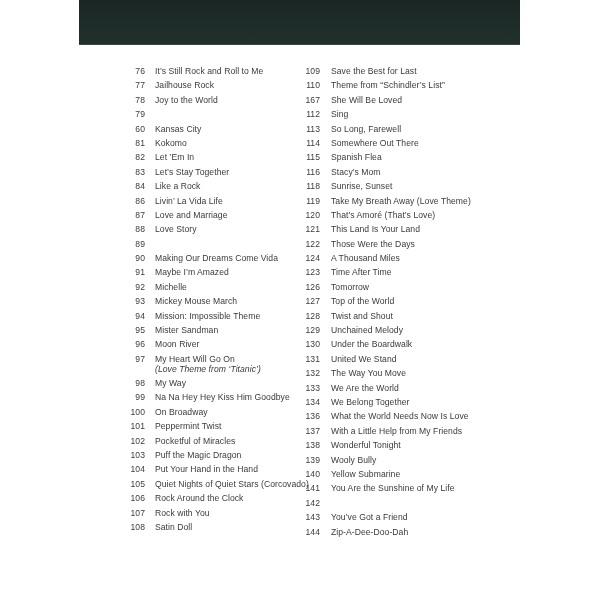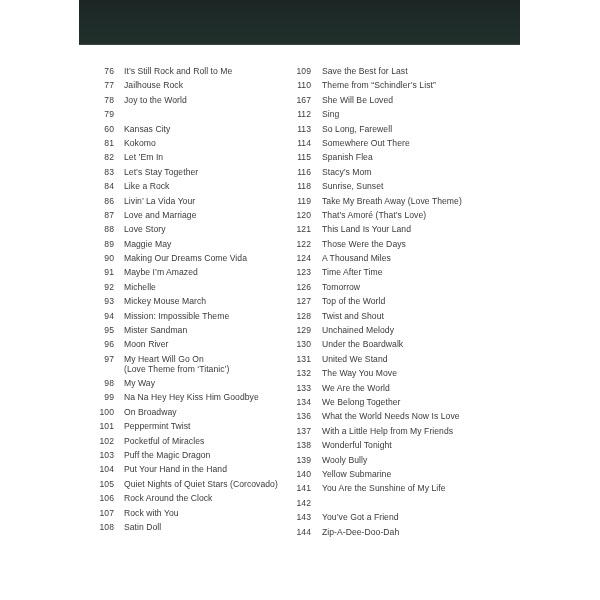--- a/index.html
+++ b/index.html
@@ -21,22 +21,22 @@
       top: 0;
       width: 441px;
       height: 44px;
       background: linear-gradient(180deg, #1c2624 0%, #1f2d2a 60%, #22302c 100%);
       border-bottom: 1px solid #3b4542;
     }
     .column {
       position: absolute;
       top: 66px;
     }
-    .col-left { left: 93px; width: 200px; }
-    .col-right { left: 285px; width: 220px; }
+    .col-left { left: 124px; width: 200px; }
+    .col-right { left: 294px; width: 220px; }
     .entry {
       display: flex;
       align-items: flex-start;
       font-size: 8.6px;
       line-height: 10px;
       min-height: 14.4px;
       letter-spacing: 0.05px;
     }
     .entry.wrap { min-height: 24.2px; justify-content: space-between; }
     .num {
@@ -47,20 +47,21 @@
       color: #3c3c3c;
     }
     .col-right .num { width: 26px; padding-right: 11px; }
     .title {
       flex: 1 1 auto;
       color: #3a3a3a;
       white-space: nowrap;
     }
     .title-line2 {
       display: block;
+      font-style: italic;
     }
   </style>
 </head>
 <body>
 
 <div class="header-band"></div>
 
 <div class="column col-left" id="col-left">
     <div class="entry">
       <span class="num">76</span>
@@ -92,33 +93,32 @@
     <div class="entry">
       <span class="num">83</span>
       <span class="title"><span class="title-line1">Let’s Stay Together</span></span>
     </div>
     <div class="entry">
       <span class="num">84</span>
       <span class="title"><span class="title-line1">Like a Rock</span></span>
     </div>
     <div class="entry">
       <span class="num">86</span>
-      <span class="title"><span class="title-line1">Livin’ La Vida Your</span></span>
+      <span class="title"><span class="title-line1">Livin’ La Vida Life</span></span>
     </div>
     <div class="entry">
       <span class="num">87</span>
       <span class="title"><span class="title-line1">Love and Marriage</span></span>
     </div>
     <div class="entry">
       <span class="num">88</span>
       <span class="title"><span class="title-line1">Love Story</span></span>
     </div>
     <div class="entry">
       <span class="num">89</span>
-      <span class="title"><span class="title-line1">Maggie May</span></span>
     </div>
     <div class="entry">
       <span class="num">90</span>
       <span class="title"><span class="title-line1">Making Our Dreams Come Vida</span></span>
     </div>
     <div class="entry">
       <span class="num">91</span>
       <span class="title"><span class="title-line1">Maybe I’m Amazed</span></span>
     </div>
     <div class="entry">

